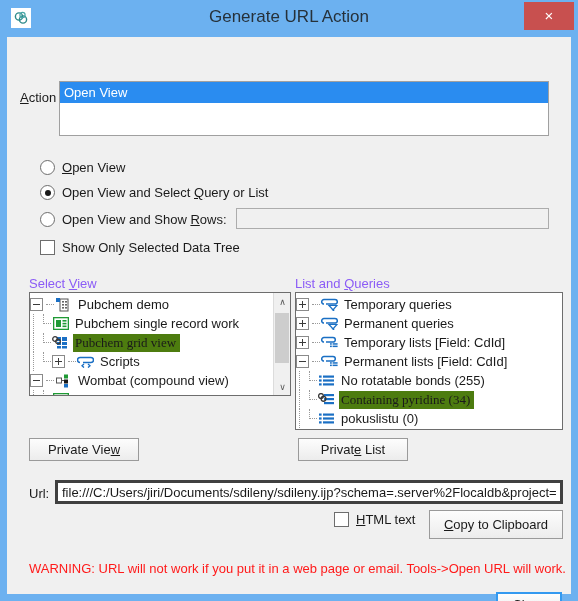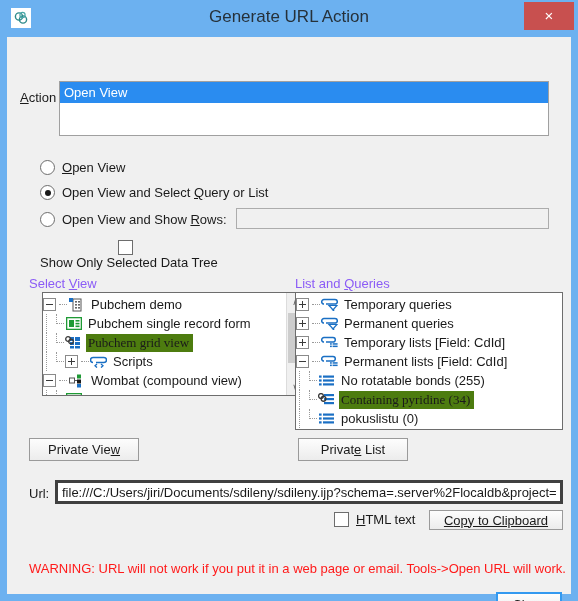--- a/index.html
+++ b/index.html
@@ -96,21 +96,21 @@
   .radio-row {
     position: absolute;
     display: flex;
     align-items: center;
     font-size: 13px;
     color: #1a1a1a;
   }
   .radio-row.r1 { left: 33px; top: 123px; }
   .radio-row.r2 { left: 33px; top: 148px; }
   .radio-row.r3 { left: 33px; top: 175px; }
-  .radio-row.r4 { left: 33px; top: 203px; flex-direction: column; }
+  .radio-row.r4 { left: 33px; top: 203px; }
   .radio-mark {
     width: 15px; height: 15px;
     border-radius: 50%;
     border: 1px solid #6d6d6d;
     background: #ffffff;
     box-sizing: border-box;
     margin-right: 7px;
     flex: 0 0 auto;
     position: relative;
   }
@@ -150,21 +150,21 @@
   .sec-label.left { left: 22px; top: 239px; }
   .sec-label.right { left: 288px; top: 239px; }
   
   .tree-panel {
     position: absolute;
     background: #ffffff;
     border: 1px solid #6d6d6d;
     box-sizing: border-box;
     overflow: hidden;
   }
-  .tree-panel.left { left: 35px; top: 255px; width: 262px; height: 104px; }
+  .tree-panel.left { left: 22px; top: 255px; width: 262px; height: 104px; }
   .tree-panel.right { left: 288px; top: 255px; width: 268px; height: 138px; }
   .tree-scroll {
     position: absolute;
     right: 0; top: 0;
     width: 17px; height: 100%;
     background: #f0f0f0;
     border-left: 1px solid #dcdcdc;
     box-sizing: border-box;
   }
   .sb-arrow {
@@ -277,21 +277,21 @@
     border: 1px solid #9a9a9a;
     box-sizing: border-box;
     font-family: "Liberation Sans", sans-serif;
     font-size: 13px;
     color: #1a1a1a;
     cursor: pointer;
     text-align: center;
   }
   .btn-private-view { left: 22px; top: 401px; width: 110px; height: 23px; }
   .btn-private-list { left: 291px; top: 401px; width: 110px; height: 23px; }
-  .btn-copy { left: 422px; top: 473px; width: 134px; height: 20px; text-decoration: underline; }
+  .btn-copy { left: 422px; top: 473px; width: 134px; height: 29px; }
   .btn-close {
     left: 489px; top: 555px; width: 66px; height: 25px;
     border: 2px solid #3399f0;
     background: linear-gradient(#fdfdfd, #e8e8e8);
   }
   
   .url-label {
     position: absolute;
     left: 22px; top: 449px;
     font-size: 13px;
@@ -398,21 +398,21 @@
             <span class="elbow"></span>
             <span class="ico">
               <svg width="16" height="13" viewBox="0 0 16 13">
                 <rect x="0.5" y="0.5" width="15" height="12" fill="none" stroke="#1f9a35" stroke-width="1.6"></rect>
                 <rect x="3" y="3" width="5" height="7" fill="#1f9a35"></rect>
                 <rect x="9.5" y="3" width="4" height="1.6" fill="#1f9a35"></rect>
                 <rect x="9.5" y="5.8" width="4" height="1.6" fill="#1f9a35"></rect>
                 <rect x="9.5" y="8.5" width="4" height="1.6" fill="#1f9a35"></rect>
               </svg>
             </span>
-            <span class="lbl">Pubchem single record form</span>
+            <span class="lbl">Pubchem single record work</span>
           </div>
           <div class="tree-row sel">
             <span class="vline"></span>
             <span class="elbow"></span>
             <span class="ico">
               <svg width="17" height="13" viewBox="0 0 17 13">
                 <rect x="5" y="1" width="4" height="4" fill="#1a6fc4"></rect>
                 <rect x="10" y="1" width="5" height="4" fill="#1a6fc4"></rect>
                 <rect x="5" y="6" width="4" height="3" fill="#1a6fc4"></rect>
                 <rect x="10" y="6" width="5" height="3" fill="#1a6fc4"></rect>

